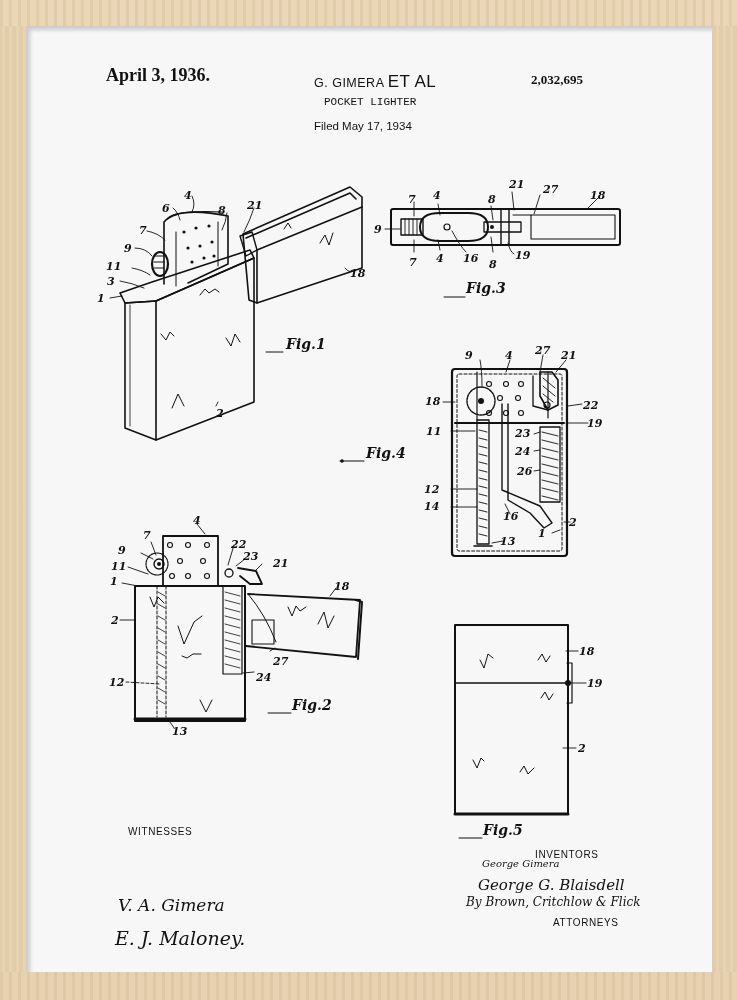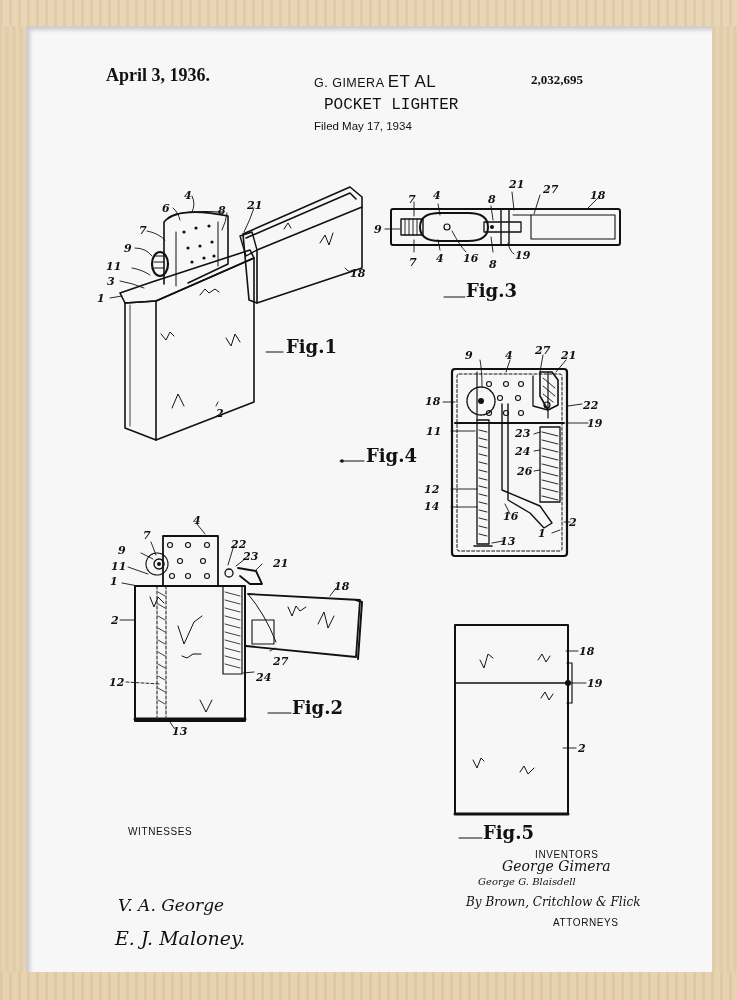--- a/index.html
+++ b/index.html
@@ -17,33 +17,33 @@
   .paper {
     position: absolute; left: 26px; top: 26px; width: 686px; height: 946px;
     background: #f7f7f7;
     box-shadow: inset 4px 4px 4px rgba(0,0,0,0.18);
   }
   .txt { position: absolute; color: #111; white-space: nowrap; }
   .date { left: 106px; top: 65px; font-family: "Liberation Serif", "DejaVu Serif", serif; font-weight: bold; font-size: 18px; }
   .patno { left: 531px; top: 65px; font-family: "Liberation Serif", "DejaVu Serif", serif; font-weight: bold; font-size: 13px; margin-top: 7px; }
   .inventor { left: 314px; top: 72px; font-family: "Liberation Sans", "DejaVu Sans", sans-serif; font-size: 12.5px; letter-spacing: 0.5px; }
   .inventor .etal { font-size: 17px; }
-  .title { left: 324px; top: 96px; font-family: "Liberation Mono", "DejaVu Sans Mono", monospace; font-size: 16px; }
+  .title { left: 324px; top: 96px; font-family: "Liberation Mono", "DejaVu Sans Mono", monospace; font-size: 11px; }
   .filed { left: 314px; top: 120px; font-family: Liberation Sans, sans-serif; font-size: 11.5px; }
   .small-caps { font-family: "Liberation Sans", "DejaVu Sans", sans-serif; font-size: 10px; letter-spacing: 0.6px; }
   .witnesses { left: 128px; top: 826px; }
   .inventors { left: 535px; top: 849px; }
   .attorneys { left: 533px; top: 917px; margin-left: 20px; }
   .sig { font-family: "DejaVu Serif", "Liberation Serif", serif; font-style: italic; }
   .sig1 { left: 115px; top: 927px; font-size: 19px; }
   .sig2 { left: 118px; top: 895px; font-size: 17px; }
-  .sig3 { left: 482px; top: 858px; font-size: 14px; margin-left: 20px; }
-  .sig4 { left: 478px; top: 876px; font-size: 10px; }
+  .sig3 { left: 482px; top: 858px; font-size: 10px; }
+  .sig4 { left: 478px; top: 876px; font-size: 15px; }
   .sig5 { left: 466px; top: 895px; font-size: 12px; }
-  .fig-label { font-family: "DejaVu Serif", "Liberation Serif", serif; font-weight: bold; font-size: 18px; }
+  .fig-label { font-family: "DejaVu Serif", "Liberation Serif", serif; font-style: italic; font-weight: bold; font-size: 14px; }
   svg.drawing { position: absolute; left: 0; top: 0; }
   .ref { font-family: "DejaVu Serif", serif; font-style: italic; font-weight: bold; font-size: 11px; fill: #111; }
 </style>
 </head>
 <body>
 
 <div class="frame">
   <div class="edge-top"></div>
   <div class="edge-bottom"></div>
 </div>
@@ -343,19 +343,19 @@
 </svg>
 
 <div class="txt fig-label" style="left:286px;top:336px;">Fig.1</div>
 <div class="txt fig-label" style="left:466px;top:280px;">Fig.3</div>
 <div class="txt fig-label" style="left:366px;top:445px;">Fig.4</div>
 <div class="txt fig-label" style="left:292px;top:697px;">Fig.2</div>
 <div class="txt fig-label" style="left:483px;top:822px;">Fig.5</div>
 
 <div class="txt small-caps witnesses">WITNESSES</div>
 <div class="txt sig sig1">E. J. Maloney.</div>
-<div class="txt sig sig2">V. A. George</div>
+<div class="txt sig sig2">V. A. Gimera</div>
 
 <div class="txt small-caps inventors">INVENTORS</div>
 <div class="txt sig sig3">George Gimera</div>
 <div class="txt sig sig4">George G. Blaisdell</div>
 <div class="txt sig sig5">By Brown, Critchlow &amp; Flick</div>
 <div class="txt small-caps attorneys">ATTORNEYS</div>
 
 </body></html>

